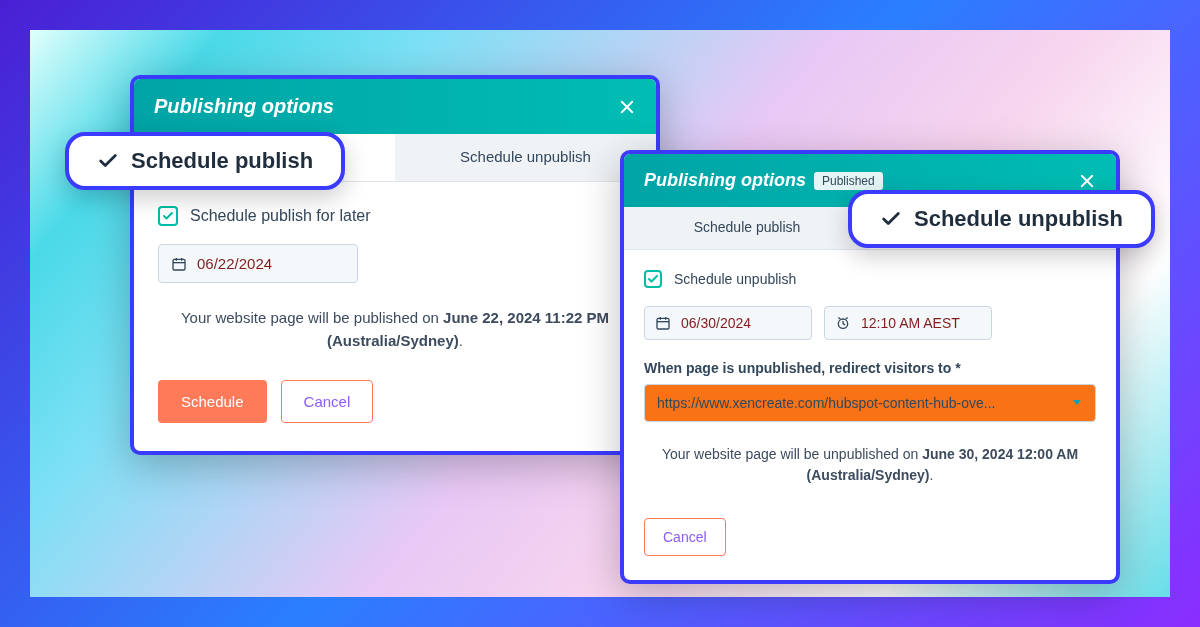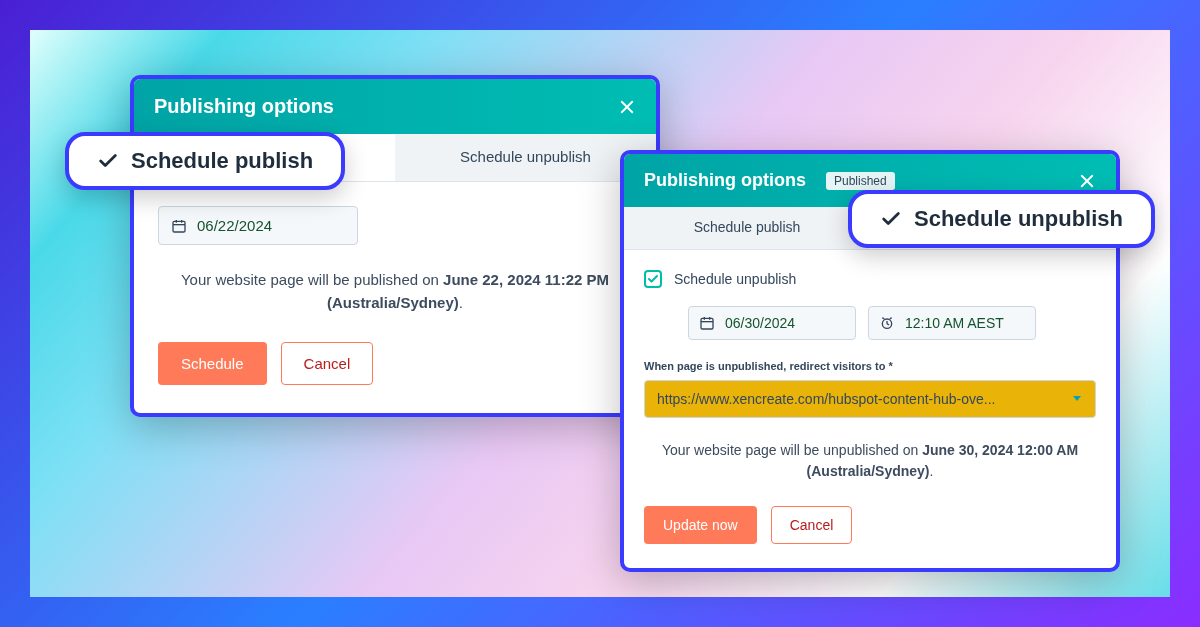--- a/index.html
+++ b/index.html
@@ -30,104 +30,104 @@
     .modal-header {
       background: #00a4a6;
       background: linear-gradient(90deg, #00a4a6 0%, #00bdb3 100%);
       color: #ffffff;
       padding: 16px 20px;
       display: flex;
       align-items: center;
       justify-content: space-between;
       border-radius: 6px 6px 0 0;
     }
-    .modal-header h2 { font-size: 20px; font-weight: 600; }
+    .modal-header h2 { font-size: 20px; font-weight: 600; font-style: italic; }
     .close-x { cursor: pointer; display: flex; }
     .close-x svg { width: 18px; height: 18px; }
 
     .badge {
       background: #e5f5f5;
       color: #33475b;
       font-size: 12px;
       padding: 2px 8px;
       border-radius: 3px;
-      margin-left: 20px;
+      margin-left: 8px;
       font-weight: 500;
     }
 
     .tabs { display: flex; background: #f5f8fa; border-bottom: 1px solid #dfe3eb; }
     .tab { flex: 1; text-align: center; padding: 14px 10px; color: #33475b; font-size: 15px; cursor: pointer; border-bottom: 2px solid transparent; background:#f0f3f6; }
     .tab.active { background: #ffffff; }
 
     .modal-body { padding: 24px 24px 28px; }
     .checkbox-row { display: flex; align-items: center; gap: 12px; margin-bottom: 18px; }
     .checkbox {
       width: 20px; height: 20px; border: 2px solid #00bda5; border-radius: 4px;
       display: flex; align-items: center; justify-content: center; color:#00bda5;
     }
     .checkbox svg { width: 12px; height: 12px; }
     .checkbox-label { color: #33475b; font-size: 16px; }
 
     .inputs-row { display: flex; gap: 18px; margin-bottom: 24px; flex-wrap: wrap; }
     .input {
       border: 1px solid #cbd6e2; border-radius: 4px; padding: 10px 12px;
-      display: flex; align-items: center; gap: 10px; color: #14532d; background: #f5f8fa;
+      display: flex; align-items: center; gap: 10px; color: #7f1d1d; background: #f5f8fa;
       font-size: 15px; min-width: 200px;
     }
     .input svg { width: 16px; height: 16px; color: #33475b; }
 
     .explain { color: #3d4b5e; font-size: 15px; line-height: 1.5; margin-bottom: 28px; text-align: center; }
     .explain b { font-weight: 700; }
 
     .btn-row { display: flex; gap: 14px; }
     .btn { padding: 12px 22px; border-radius: 4px; font-size: 15px; font-weight: 500; cursor: pointer; border: 1px solid transparent; }
     .btn-primary { background: #ff7a59; color: #ffffff; text-align: center; }
-    .btn-secondary { background: #ffffff; color: #b91c1c; border-color: #ff7a59; }
+    .btn-secondary { background: #ffffff; color: #8b5cf6; border-color: #ff7a59; }
 
     .callout-pill {
       position: absolute;
       background: #ffffff;
       border: 4px solid #3b3bff;
       border-radius: 20px;
       padding: 12px 28px;
       display: flex;
       align-items: center;
       gap: 12px;
       font-size: 22px;
       font-weight: 700;
       color: #1f2d3d;
       box-shadow: 0 8px 24px rgba(0,0,0,0.2);
       z-index: 10;
     }
     .callout-pill svg { width: 22px; height: 22px; }
 
-    .field-label { font-size: 11px; font-weight: 600; color: #33475b; margin-bottom: 8px; }
+    .field-label { font-size: 14px; font-weight: 600; color: #33475b; margin-bottom: 8px; }
     .select {
       border: 1px solid #cbd6e2; border-radius: 4px; padding: 10px 12px;
       display: flex; align-items: center; justify-content: space-between;
-      background: #eab308; color: #33475b; font-size: 14px;
+      background: #f97316; color: #33475b; font-size: 14px;
       margin-bottom: 22px; cursor: pointer;
     }
     .select .chev { color: #00a4bd; }
 
     
     #modal1 { top: 45px; left: 100px; width: 530px; }
     #modal2 { top: 120px; left: 590px; width: 500px; }
     #pill1  { top: 102px; left: 35px; }
     #pill2  { top: 160px; left: 818px; }
 
     
     #modal2 .modal-header h2 { font-size: 18px; }
     #modal2 .checkbox-label { font-size: 14px; }
     #modal2 .input { font-size: 14px; min-width: 168px; padding: 8px 10px; }
-    #modal2 .explain { font-size: 14px; margin-bottom: 24px; }
+    #modal2 .explain { font-size: 14px; margin-bottom: 32px; }
     #modal2 .btn { padding: 10px 18px; font-size: 14px; }
     #modal2 .tab { font-size: 14px; padding: 12px 8px; }
     #modal2 .modal-body { padding: 20px 20px 24px; }
-    #modal2 .inputs-row { gap: 12px; margin-bottom: 20px; margin-left: 44px; }
+    #modal2 .inputs-row { gap: 12px; margin-bottom: 20px; }
     #modal2 .checkbox { width: 18px; height: 18px; }
   </style>
 </head>
 <body>
 <div class="inner-bg">
 
 <div id="pill1" class="callout-pill">
   <svg viewBox="0 0 24 24" fill="none" stroke="#1f2d3d" stroke-width="3" stroke-linecap="round" stroke-linejoin="round">
         <polyline points="4 12 9 17 20 6"></polyline>
       </svg>
@@ -142,20 +142,28 @@
             <line x1="5" y1="5" x2="19" y2="19"></line>
             <line x1="19" y1="5" x2="5" y2="19"></line>
           </svg>
     </span>
   </div>
   <div class="tabs">
     <div class="tab active">Schedule publish</div>
     <div class="tab">Schedule unpublish</div>
   </div>
   <div class="modal-body">
+    <div class="checkbox-row">
+      <span class="checkbox">
+        <svg viewBox="0 0 24 24" fill="none" stroke="currentColor" stroke-width="4" stroke-linecap="round" stroke-linejoin="round">
+              <polyline points="4 12 9 17 20 6"></polyline>
+            </svg>
+      </span>
+      <span class="checkbox-label">Schedule publish for later</span>
+    </div>
     <div class="inputs-row">
       <div class="input">
         <svg viewBox="0 0 24 24" fill="currentColor">
               <rect x="3" y="5" width="18" height="16" rx="2" fill="none" stroke="currentColor" stroke-width="2"></rect>
               <line x1="3" y1="10" x2="21" y2="10" stroke="currentColor" stroke-width="2"></line>
               <line x1="8" y1="3" x2="8" y2="7" stroke="currentColor" stroke-width="2"></line>
               <line x1="16" y1="3" x2="16" y2="7" stroke="currentColor" stroke-width="2"></line>
             </svg>
         <span>06/22/2024</span>
       </div>
@@ -223,21 +231,20 @@
       <span class="chev">
         <svg width="12" height="12" viewBox="0 0 24 24" fill="currentColor">
               <polygon points="4,8 20,8 12,18"></polygon>
             </svg>
       </span>
     </div>
     <p class="explain">
       <span>Your website page will be unpublished on </span><b>June 30, 2024 12:00 AM (Australia/Sydney)</b><span>.</span>
     </p>
     <div class="btn-row">
-      <button class="btn btn-primary">Update now</button>
       <button class="btn btn-secondary">Cancel</button>
     </div>
   </div>
 </div>
 
 <div id="pill2" class="callout-pill">
   <svg viewBox="0 0 24 24" fill="none" stroke="#1f2d3d" stroke-width="3" stroke-linecap="round" stroke-linejoin="round">
         <polyline points="4 12 9 17 20 6"></polyline>
       </svg>
   <span>Schedule unpublish</span>

